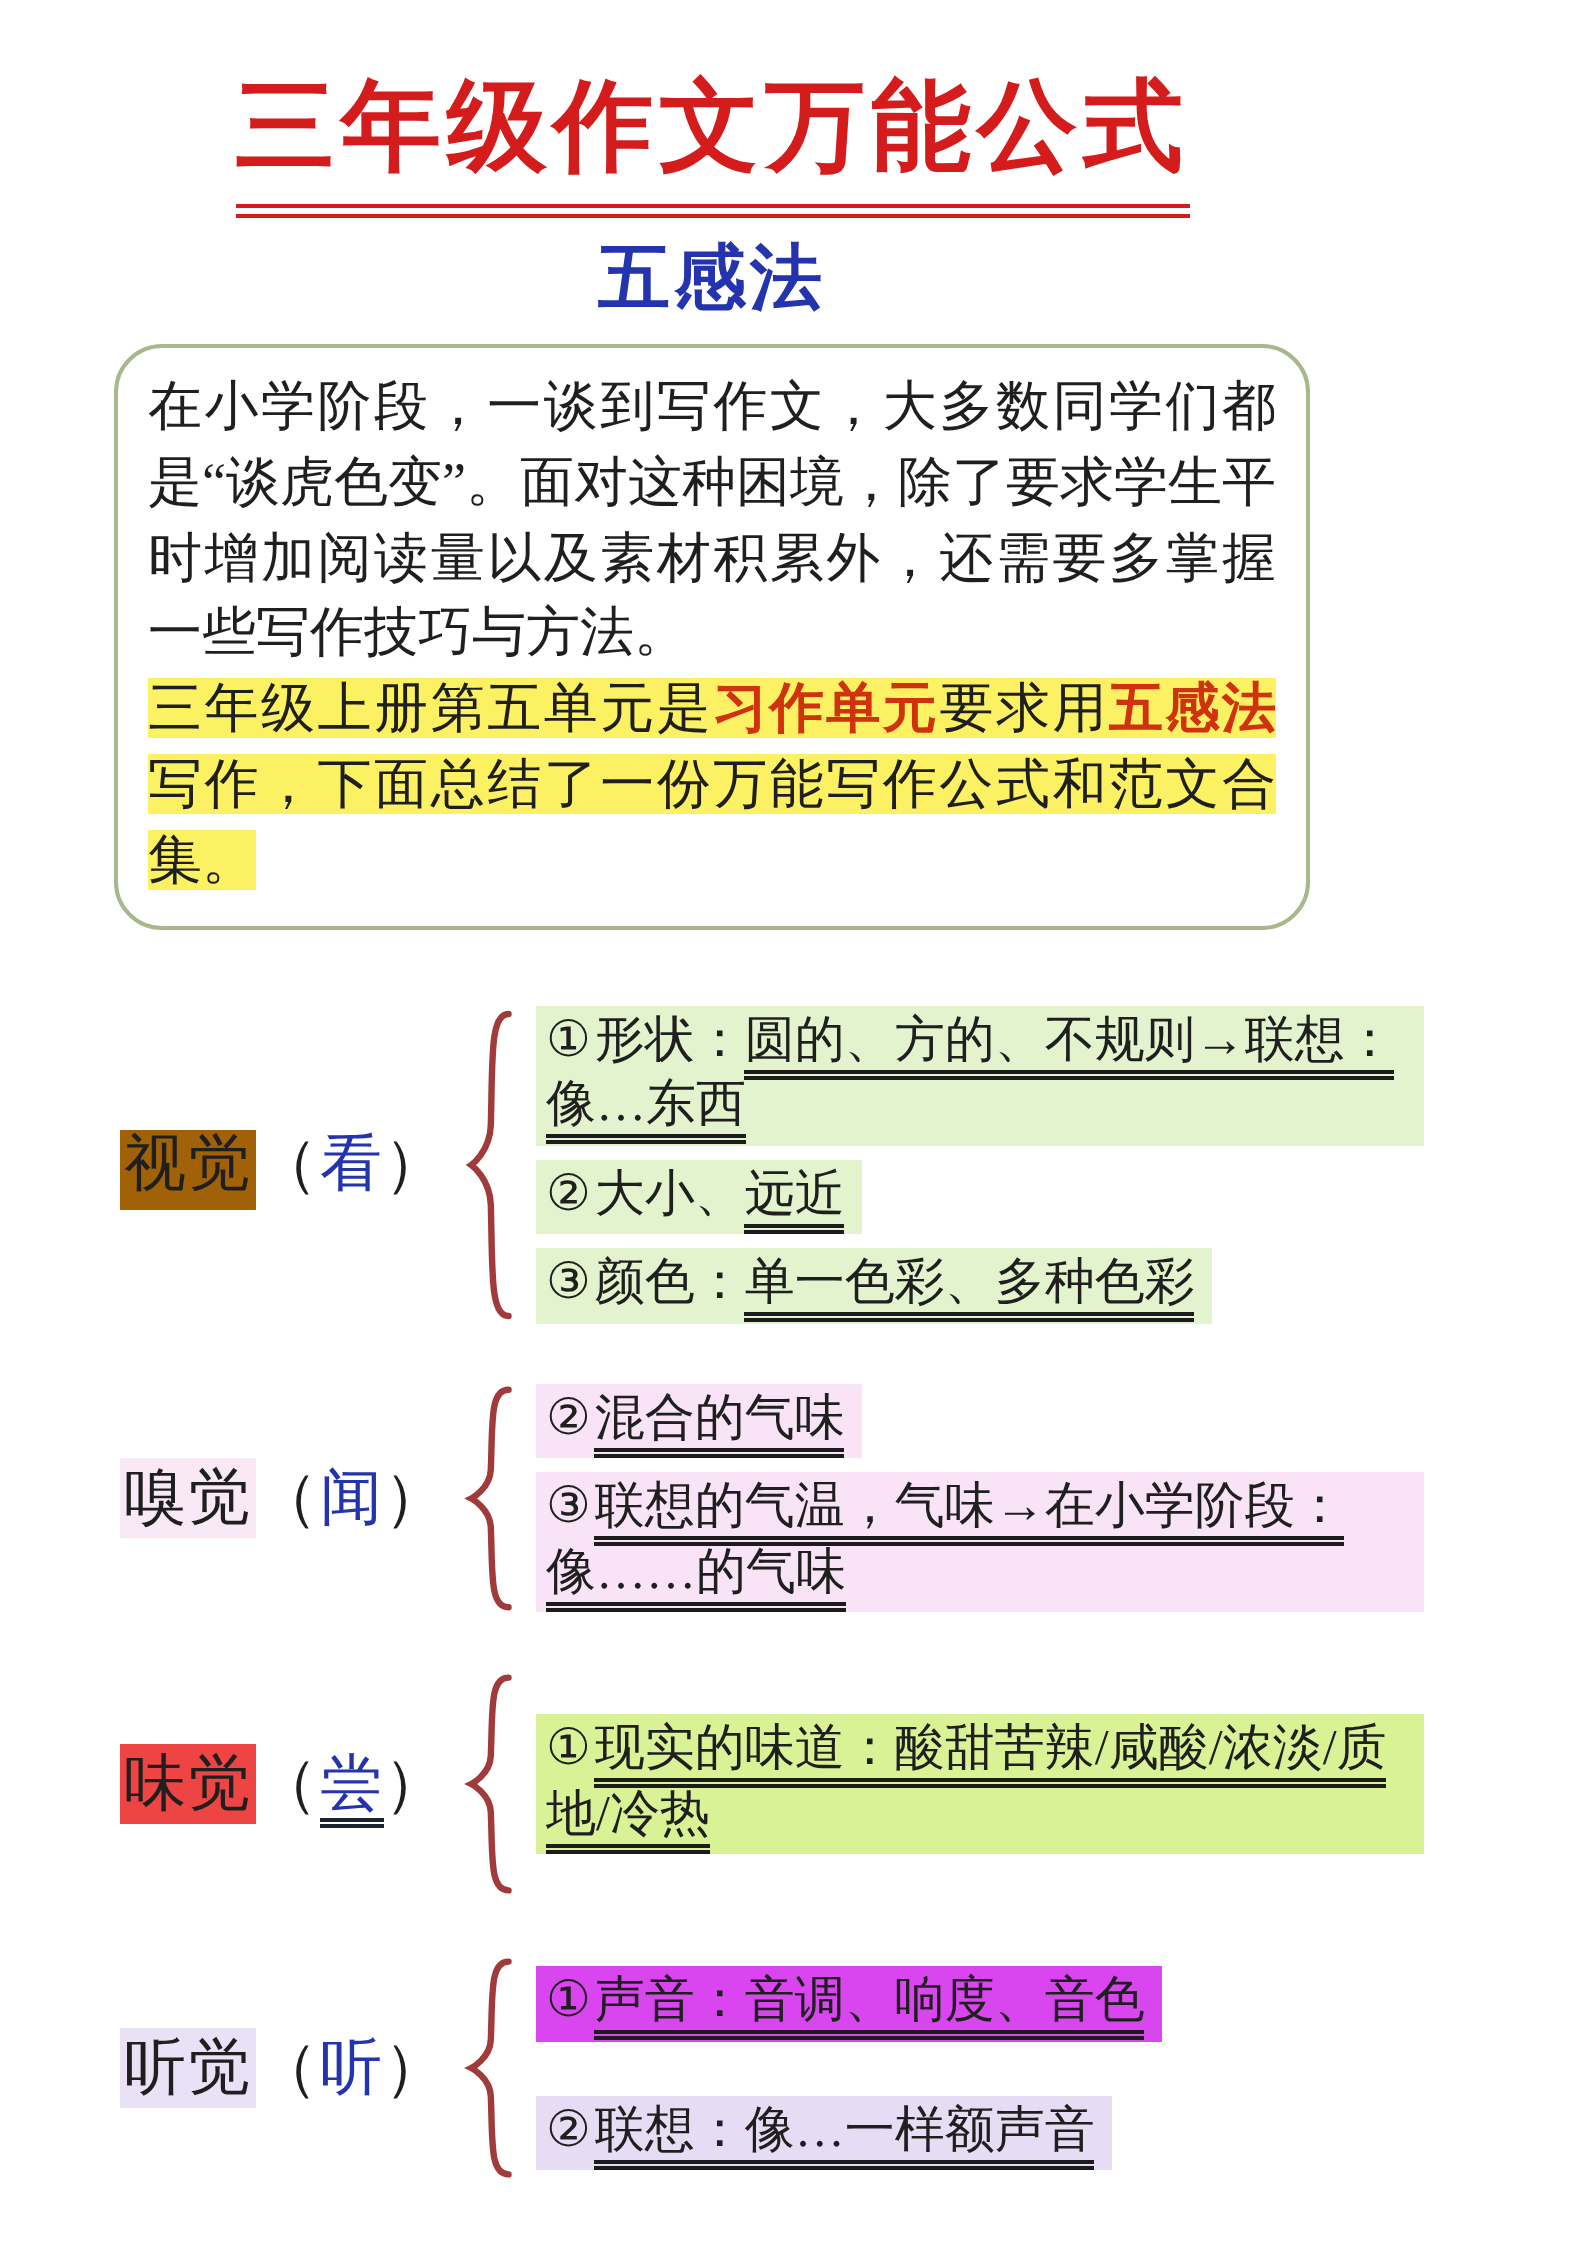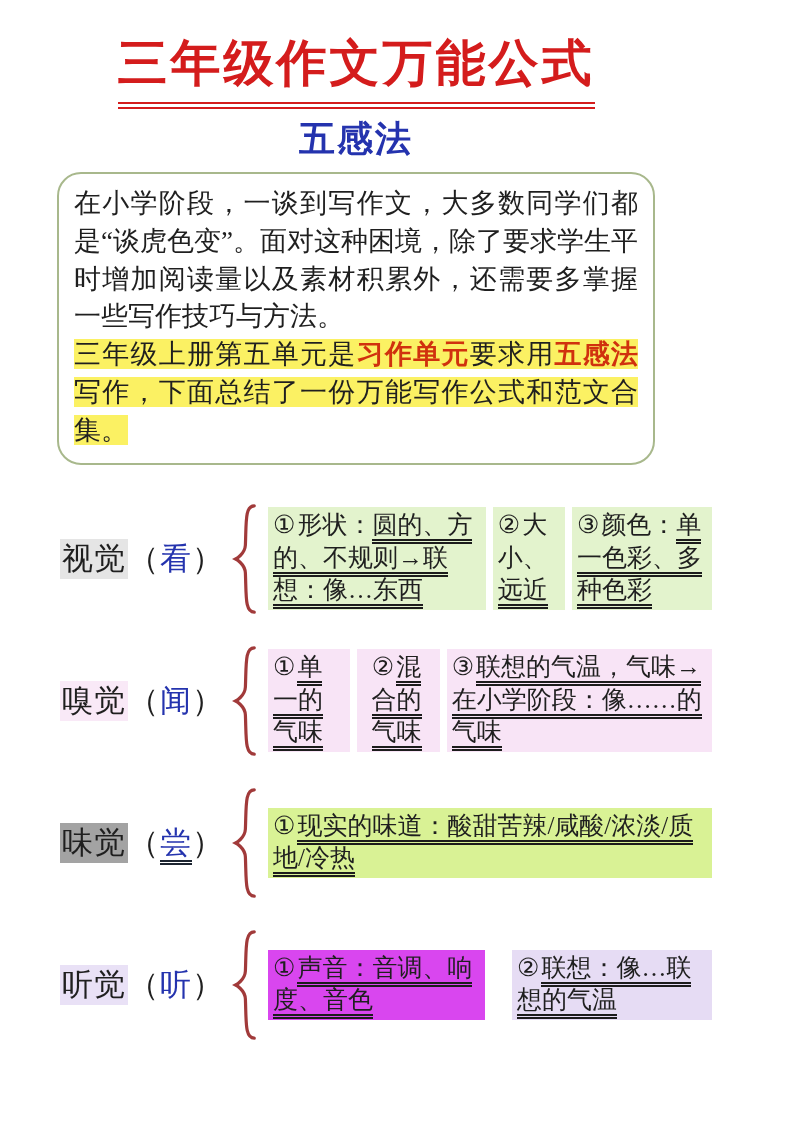--- a/index.html
+++ b/index.html
@@ -47,21 +47,21 @@
     flex: 0 0 170px; font-size: 31px; white-space: nowrap;
     letter-spacing: 1px;
   }
   .sense-hl { padding: 2px 2px 3px 2px; }
   .action { color: #2433ae; }
   .act-double { border-bottom: 5px double #1c2430; padding-bottom: 0; }
 
   .brace-wrap { align-self: stretch; width: 28px; margin-right: 10px; flex-shrink: 0; }
   .brace-wrap svg { width: 100%; height: 100%; display: block; }
 
-  .items { display: flex; flex-direction: row; align-items: flex-start; }
+  .items { display: flex; flex-direction: column; align-items: flex-start; }
   .items.gap-sm { gap: 7px; }
   .items.gap-lg { gap: 27px; }
   .item { font-size: 25px; line-height: 1.3; padding: 2px 9px 3px 5px; }
   .item .num { margin-right: 2px; }
   .item .ul { border-bottom: 5px double #1c1c1c; padding-bottom: 1px; }
 </style>
 </head>
 <body>
 
 <div class="page">
@@ -72,63 +72,62 @@
 
   <h2 class="subtitle">五感法</h2>
 
   <div class="intro-box">
     <p class="intro-para">在小学阶段，一谈到写作文，大多数同学们都是“谈虎色变”。面对这种困境，除了要求学生平时增加阅读量以及素材积累外，还需要多掌握一些写作技巧与方法。</p>
     <p class="intro-hl-line"><span class="hl-yellow" id="intro-hl-target"><span>三年级上册第五单元是</span><span class="red-em">习作单元</span><span>要求用</span><span class="red-em">五感法</span><span>写作，下面总结了一份万能写作公式和范文合集。</span></span></p>
   </div>
 
   <div class="sections" id="sections-root">
       <div class="section">
-        <div class="sec-label"><span class="sense-hl" style="background: #e5e5e5;">视觉</span><span>（</span><span class="action">看</span><span>）</span></div>
+        <div class="sec-label"><span class="sense-hl" style="background: #a16207; font-family: Liberation Mono, monospace;">视觉</span><span>（</span><span class="action">看</span><span>）</span></div>
         <div class="brace-wrap">
           <svg viewBox="0 0 30 120" preserveAspectRatio="none">
             <path d="M26 3 C16 3 17.5 20 16.5 45 C16 55 6 60 6 60 C6 60 16 65 16.5 75 C17.5 100 16 117 26 117" fill="none" stroke="#a13a3a" stroke-width="3.2" stroke-linecap="round" vector-effect="non-scaling-stroke"></path>
           </svg>
         </div>
         <div class="items gap-sm">
           <div class="item" style="background: rgb(227, 243, 205);"><span class="num">①</span><span>形状：</span><span class="ul">圆的、方的、不规则→联想：像…东西</span></div>
           <div class="item" style="background: rgb(227, 243, 205);"><span class="num">②</span><span>大小、</span><span class="ul">远近</span></div>
           <div class="item" style="background: rgb(227, 243, 205);"><span class="num">③</span><span>颜色：</span><span class="ul">单一色彩、多种色彩</span></div>
         </div>
       </div>
       <div class="section">
         <div class="sec-label"><span class="sense-hl" style="background: rgb(249, 233, 247);">嗅觉</span><span>（</span><span class="action">闻</span><span>）</span></div>
         <div class="brace-wrap">
           <svg viewBox="0 0 30 120" preserveAspectRatio="none">
             <path d="M26 3 C16 3 17.5 20 16.5 45 C16 55 6 60 6 60 C6 60 16 65 16.5 75 C17.5 100 16 117 26 117" fill="none" stroke="#a13a3a" stroke-width="3.2" stroke-linecap="round" vector-effect="non-scaling-stroke"></path>
           </svg>
         </div>
         <div class="items gap-sm">
-          <div class="item" style="background: rgb(248, 228, 246);"><span class="num">①</span><span class="ul">单一的气味</span></div>
           <div class="item" style="background: rgb(248, 228, 246); text-align: center;"><span class="num">②</span><span class="ul">混合的气味</span></div>
           <div class="item" style="background: rgb(248, 228, 246);"><span class="num">③</span><span class="ul">联想的气温，气味→在小学阶段：像……的气味</span></div>
         </div>
       </div>
       <div class="section">
-        <div class="sec-label"><span class="sense-hl" style="background: #a3a3a3; text-align: center;">味觉</span><span>（</span><span class="action act-double">尝</span><span>）</span></div>
+        <div class="sec-label"><span class="sense-hl" style="background: #ef4444; text-align: center;">味觉</span><span>（</span><span class="action act-double">尝</span><span>）</span></div>
         <div class="brace-wrap">
           <svg viewBox="0 0 30 120" preserveAspectRatio="none">
             <path d="M26 3 C16 3 17.5 20 16.5 45 C16 55 6 60 6 60 C6 60 16 65 16.5 75 C17.5 100 16 117 26 117" fill="none" stroke="#a13a3a" stroke-width="3.2" stroke-linecap="round" vector-effect="non-scaling-stroke"></path>
           </svg>
         </div>
         <div class="items gap-lg">
           <div class="item" style="background: rgb(217, 242, 149);"><span class="num">①</span><span class="ul">现实的味道：酸甜苦辣/咸酸/浓淡/质地/冷热</span></div>
         </div>
       </div>
       <div class="section">
         <div class="sec-label"><span class="sense-hl" style="background: rgb(233, 225, 246);">听觉</span><span>（</span><span class="action">听</span><span>）</span></div>
         <div class="brace-wrap">
           <svg viewBox="0 0 30 120" preserveAspectRatio="none">
             <path d="M26 3 C16 3 17.5 20 16.5 45 C16 55 6 60 6 60 C6 60 16 65 16.5 75 C17.5 100 16 117 26 117" fill="none" stroke="#a13a3a" stroke-width="3.2" stroke-linecap="round" vector-effect="non-scaling-stroke"></path>
           </svg>
         </div>
         <div class="items gap-lg">
           <div class="item" style="background: #d946ef;"><span class="num">①</span><span class="ul">声音：音调、响度、音色</span></div>
-          <div class="item" style="background: rgb(230, 220, 244);"><span class="num">②</span><span class="ul">联想：像…联想的气温</span></div>
+          <div class="item" style="background: rgb(230, 220, 244);"><span class="num">②</span><span class="ul">联想：像…一样额声音</span></div>
         </div>
       </div>
     </div>
 
 </div>
 
 </body></html>

